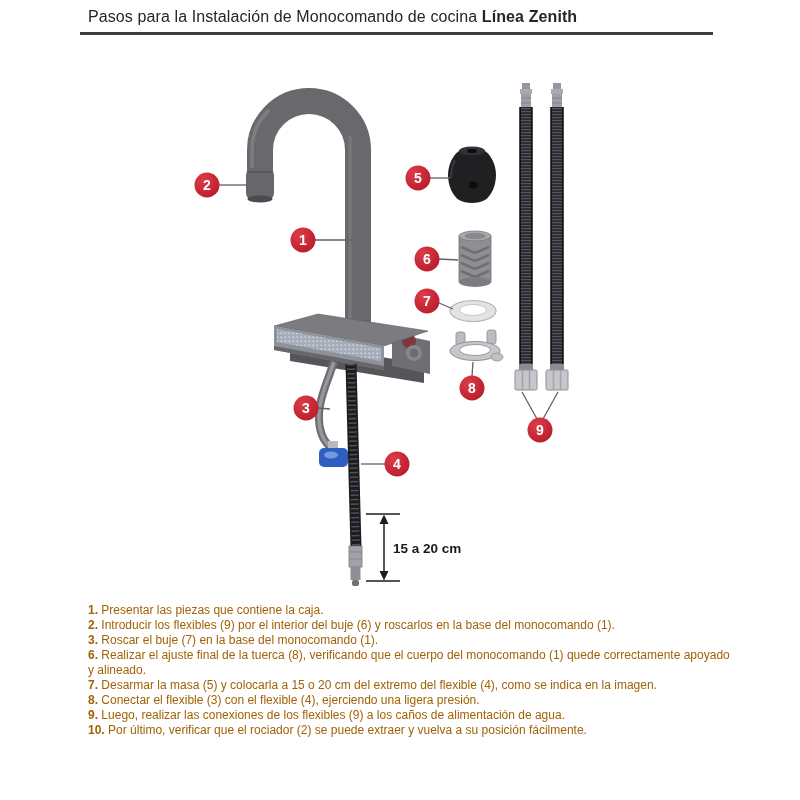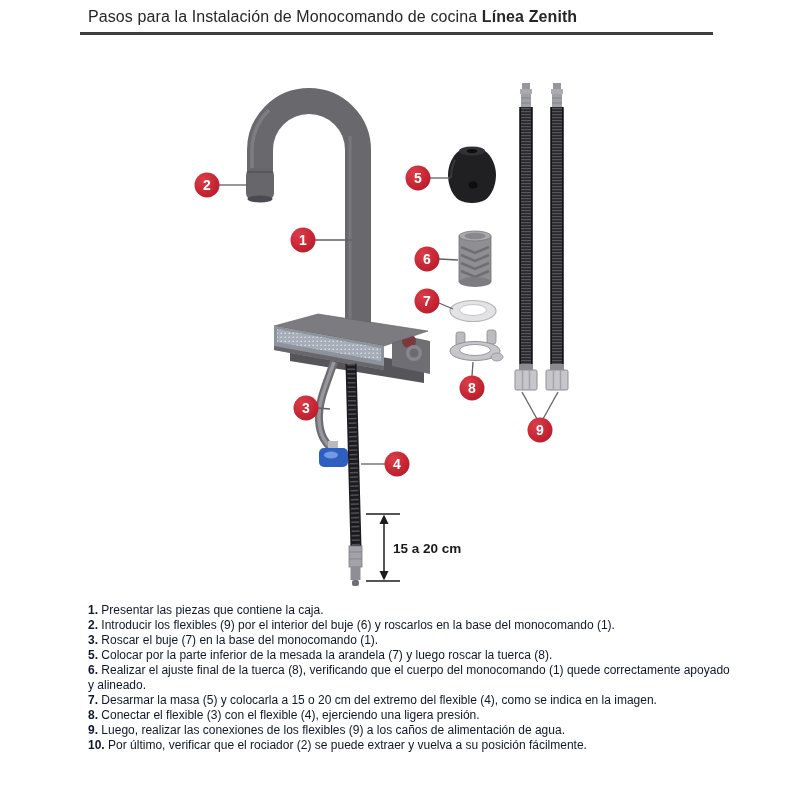--- a/index.html
+++ b/index.html
@@ -6,21 +6,21 @@
   .page{
     position:relative;width:800px;height:800px;background:#ffffff;
     font-family:"Liberation Sans", sans-serif;overflow:hidden;color:#1d1d1d;
   }
   .hdr{position:absolute;top:8px;left:88px;width:660px;}
   .hdr .title{font-size:16px;color:#262626;letter-spacing:.1px;white-space:nowrap;}
   .hdr .title strong{font-weight:700;margin-top:34px;}
   .rule{position:absolute;top:32px;left:80px;width:633px;height:2.5px;background:#3d3d3f;}
   svg.diagram{position:absolute;top:0;left:0;}
   .steps{position:absolute;top:603px;left:88px;width:645px;}
-  .steps p{margin:0;font-size:12px;line-height:15px;color:#0f172a;}
+  .steps p{margin:0;font-size:12px;line-height:15px;color:#a16207;}
   .steps b{font-weight:700;}
 </style>
 </head>
 <body>
 
 <div class="page">
 
   <div class="hdr">
     <div class="title"><span>Pasos para la Instalación de Monocomando de cocina</span>&nbsp;<strong>Línea Zenith</strong></div>
   </div>
@@ -215,21 +215,20 @@
         <circle cx="540" cy="430" r="12.5" fill="url(#badgeG)"></circle>
         <text x="540" y="435" fill="#ffffff">9</text>
       </g>
     </g>
   </svg>
 
   <section class="steps">
     <p><b>1.</b> <span>Presentar las piezas que contiene la caja.</span></p>
     <p><b>2.</b> <span>Introducir los flexibles (9) por el interior del buje (6) y roscarlos en la base del monocomando (1).</span></p>
     <p><b>3.</b> <span>Roscar el buje (7) en la base del monocomando (1).</span></p>
-    <p><b>5.</b> <span>Colocar por la parte inferior de la mesada la arandela (7) y luego roscar la tuerca (8).</span></p>
     <p><b>6.</b> <span>Realizar el ajuste final de la tuerca (8), verificando que el cuerpo del monocomando (1) quede correctamente apoyado y alineado.</span></p>
     <p><b>7.</b> <span>Desarmar la masa (5) y colocarla a 15 o 20 cm del extremo del flexible (4), como se indica en la imagen.</span></p>
     <p><b>8.</b> <span>Conectar el flexible (3) con el flexible (4), ejerciendo una ligera presión.</span></p>
     <p><b>9.</b> <span>Luego, realizar las conexiones de los flexibles (9) a los caños de alimentación de agua.</span></p>
     <p><b>10.</b> <span>Por último, verificar que el rociador (2) se puede extraer y vuelva a su posición fácilmente.</span></p>
   </section>
 
 </div>
 
 </body></html>

